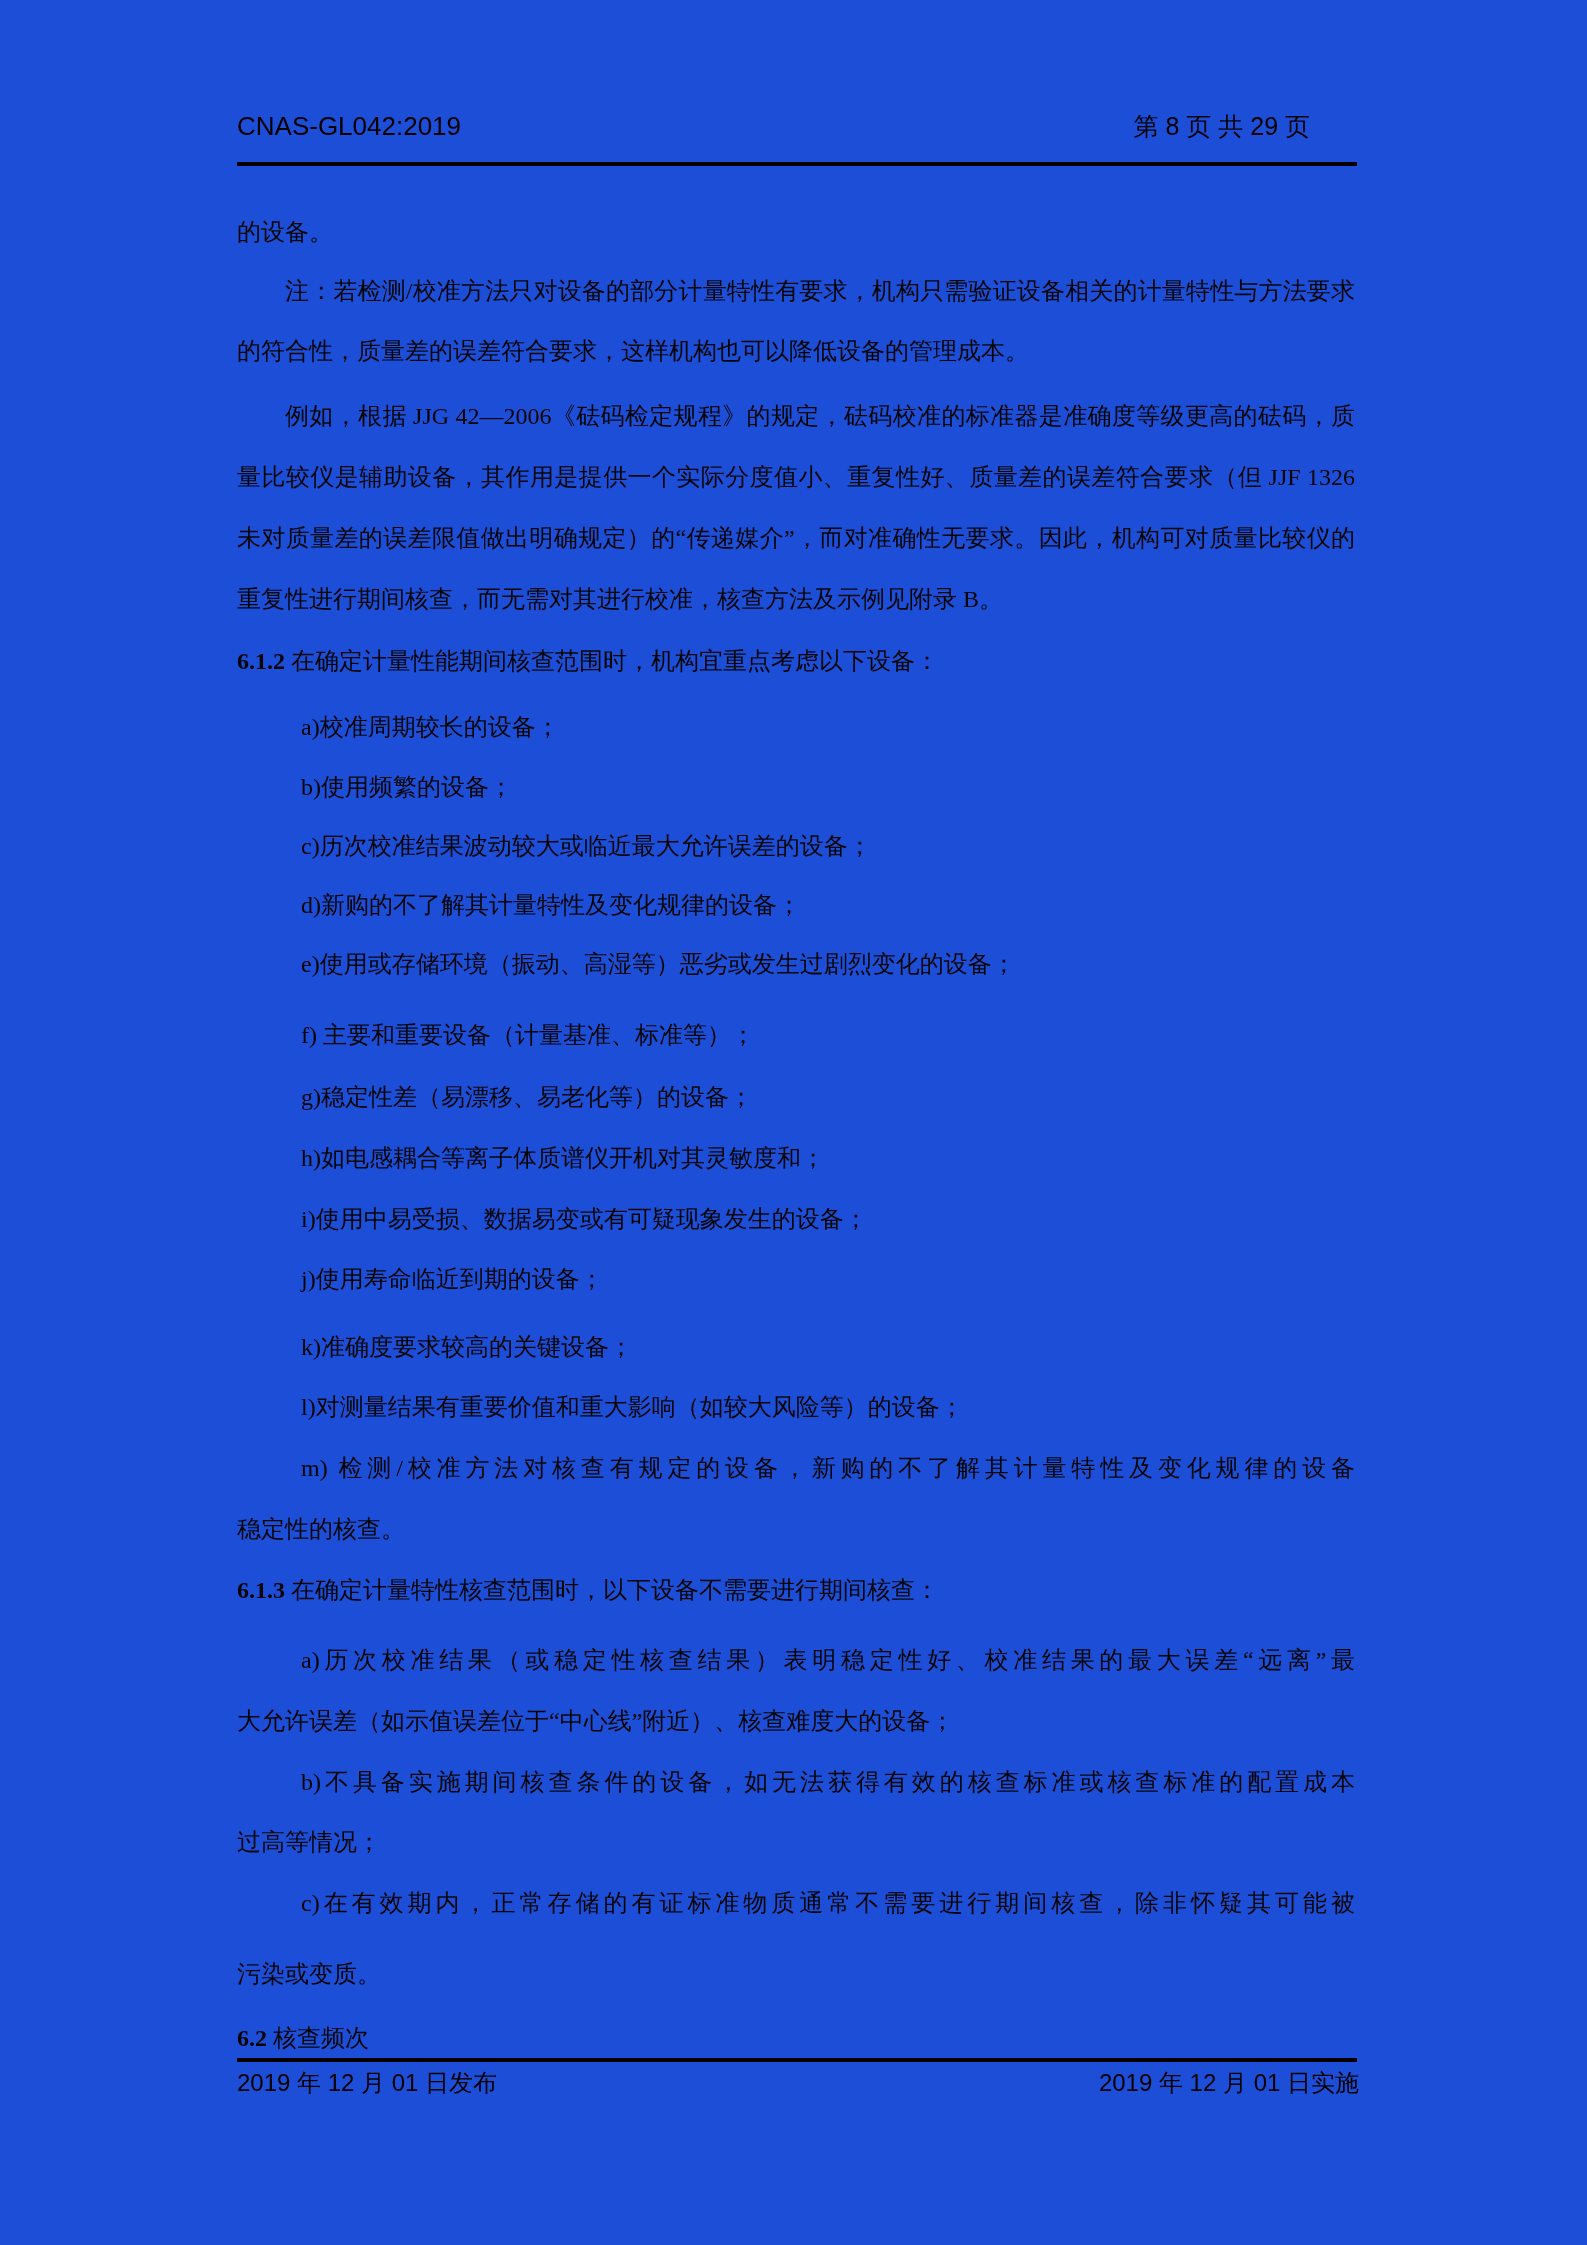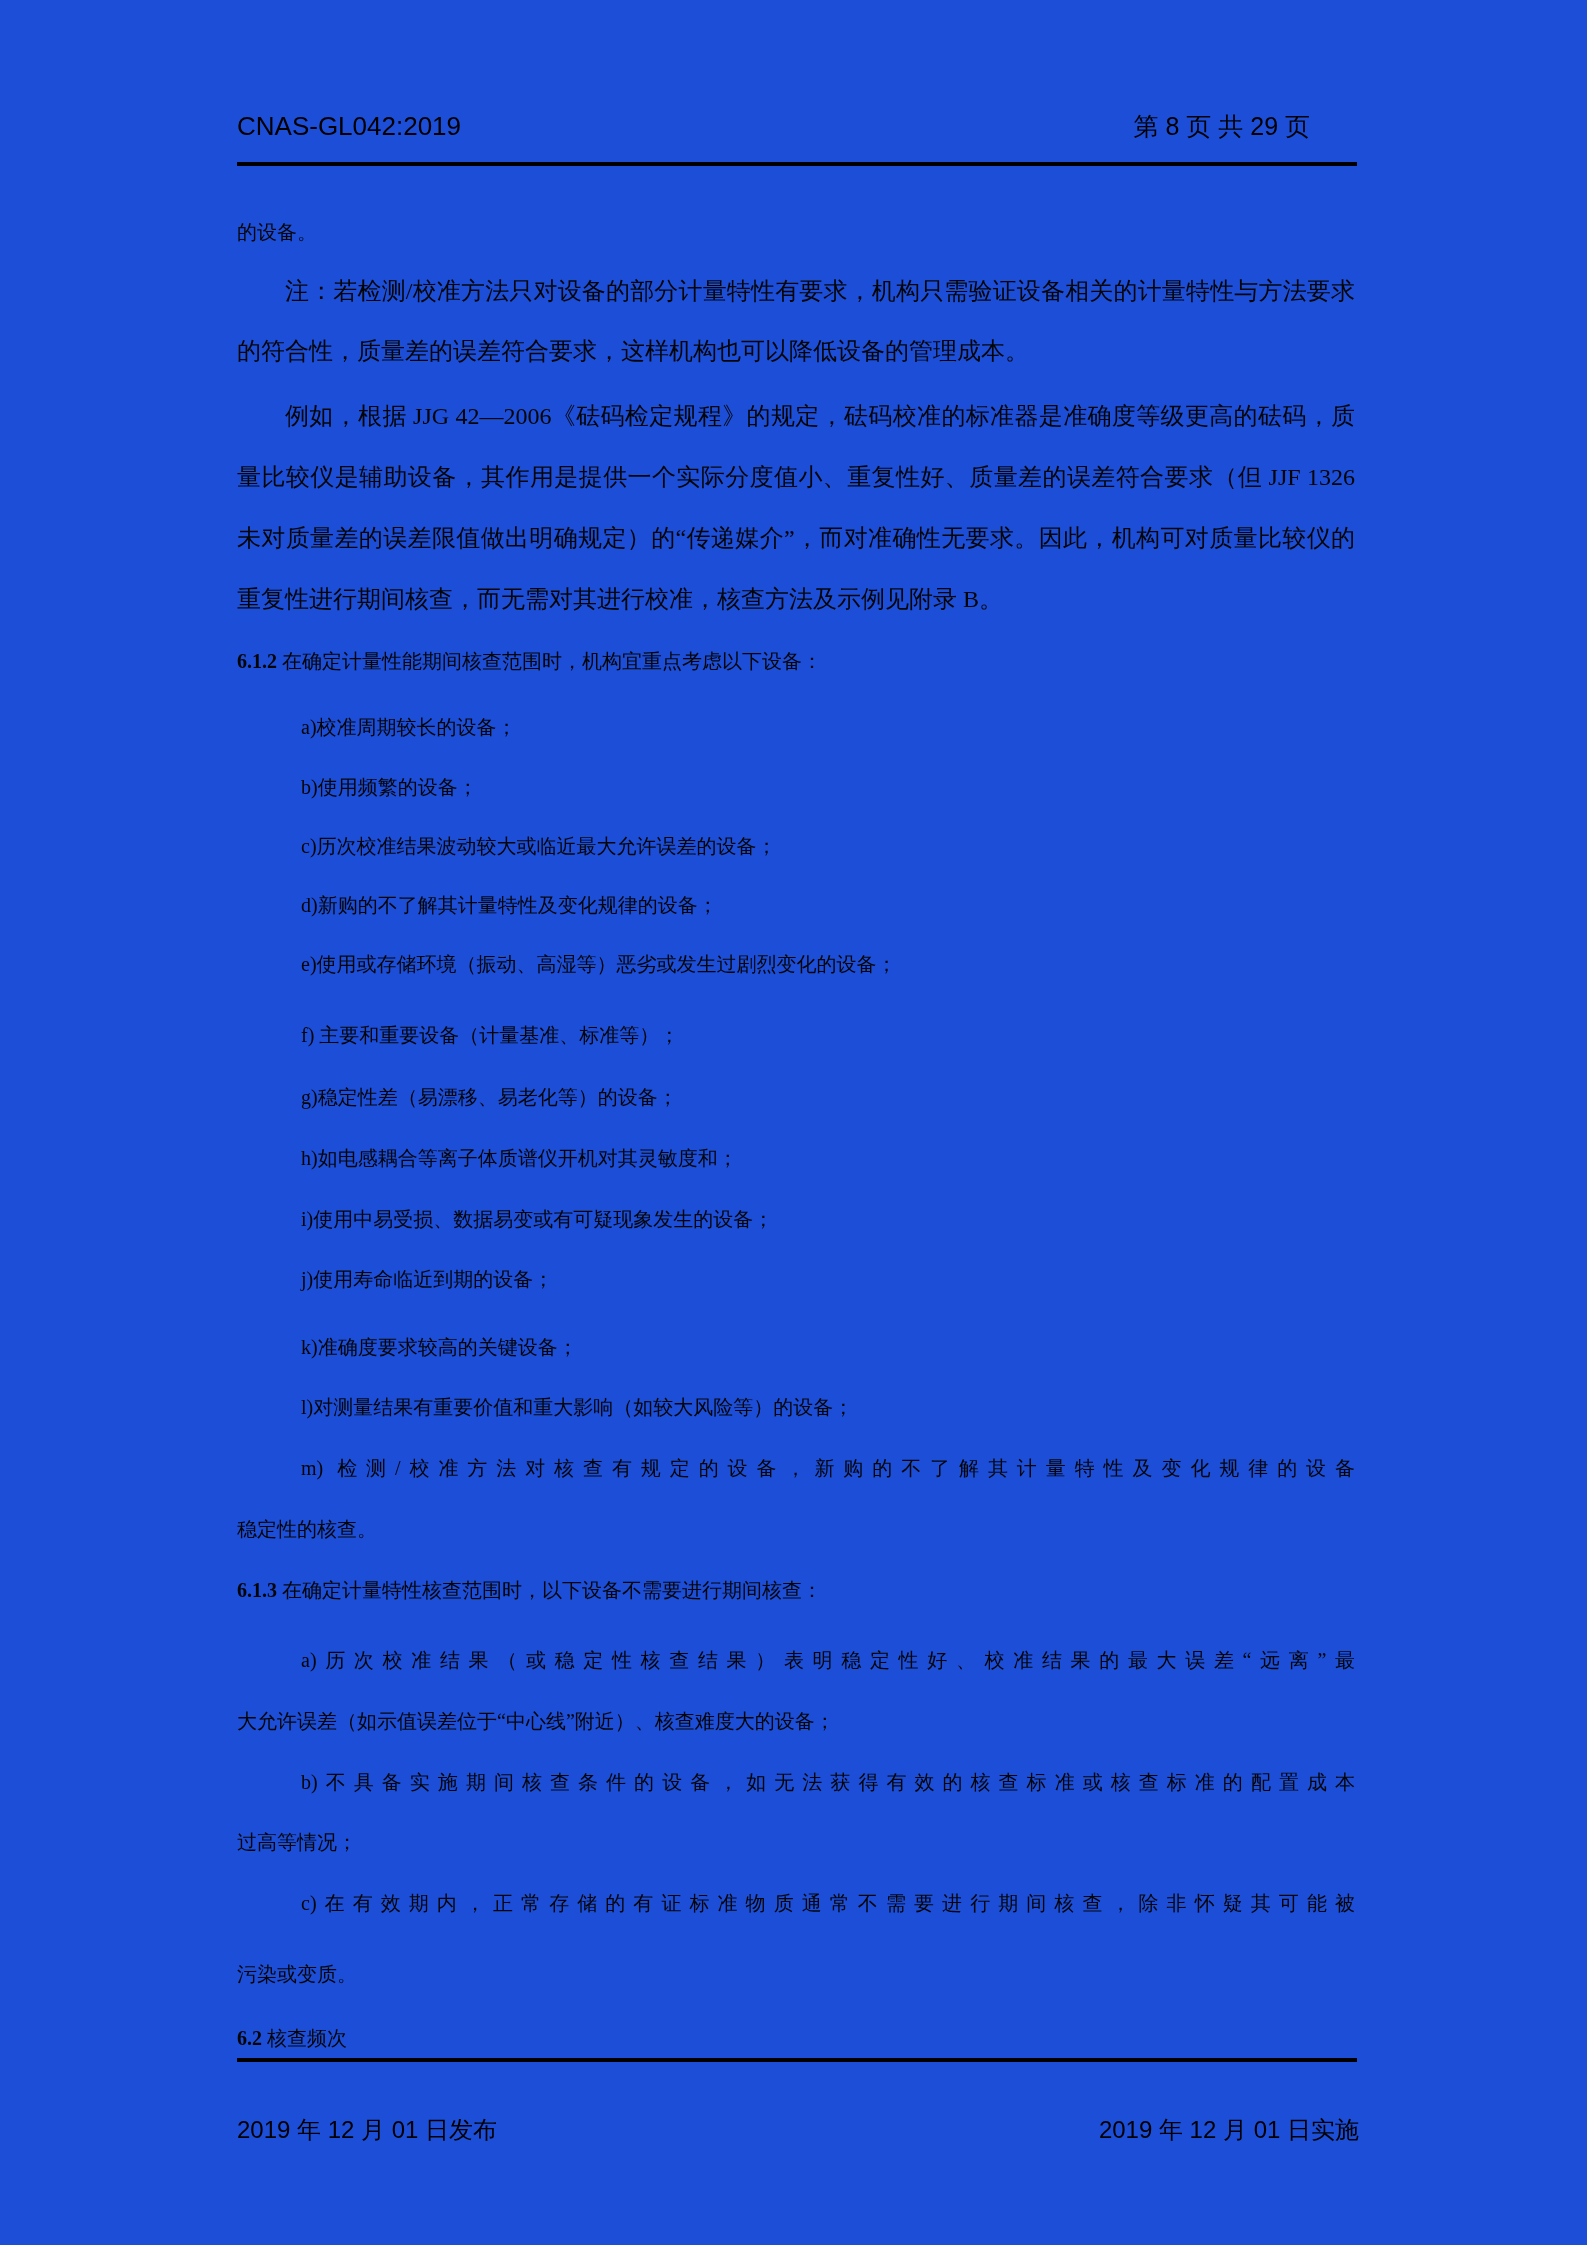--- a/index.html
+++ b/index.html
@@ -41,39 +41,38 @@
   }
   .header-rule { top: 162px; }
   .footer-rule { top: 2058px; }
   .line {
     position: absolute;
     font-family: "Liberation Serif", "DejaVu Serif", serif;
     color: #050505;
     white-space: nowrap;
     line-height: 34px;
   }
-  .size-body { font-size: 20px; }
+  .size-body { font-size: 24px; }
   .size-note { font-size: 24px; }
   .fill {
     text-align: justify;
     text-align-last: justify;
   }
   .line b { font-weight: bold; }
   .footer-row {
     position: absolute;
     left: 237px;
     top: 2068px;
     width: 1122px;
     display: flex;
     justify-content: space-between;
     font-family: "Liberation Sans", "DejaVu Sans", sans-serif;
     font-size: 24px;
     line-height: 30px;
     color: #000000;
-    margin-top: 47px;
   }
 </style>
 </head>
 <body>
 
 <div class="page">
 
   <div class="header-row">
     <span class="doc-code">CNAS-GL042:2019</span>
     <span class="page-info">第 8 页 共 29 页</span>

